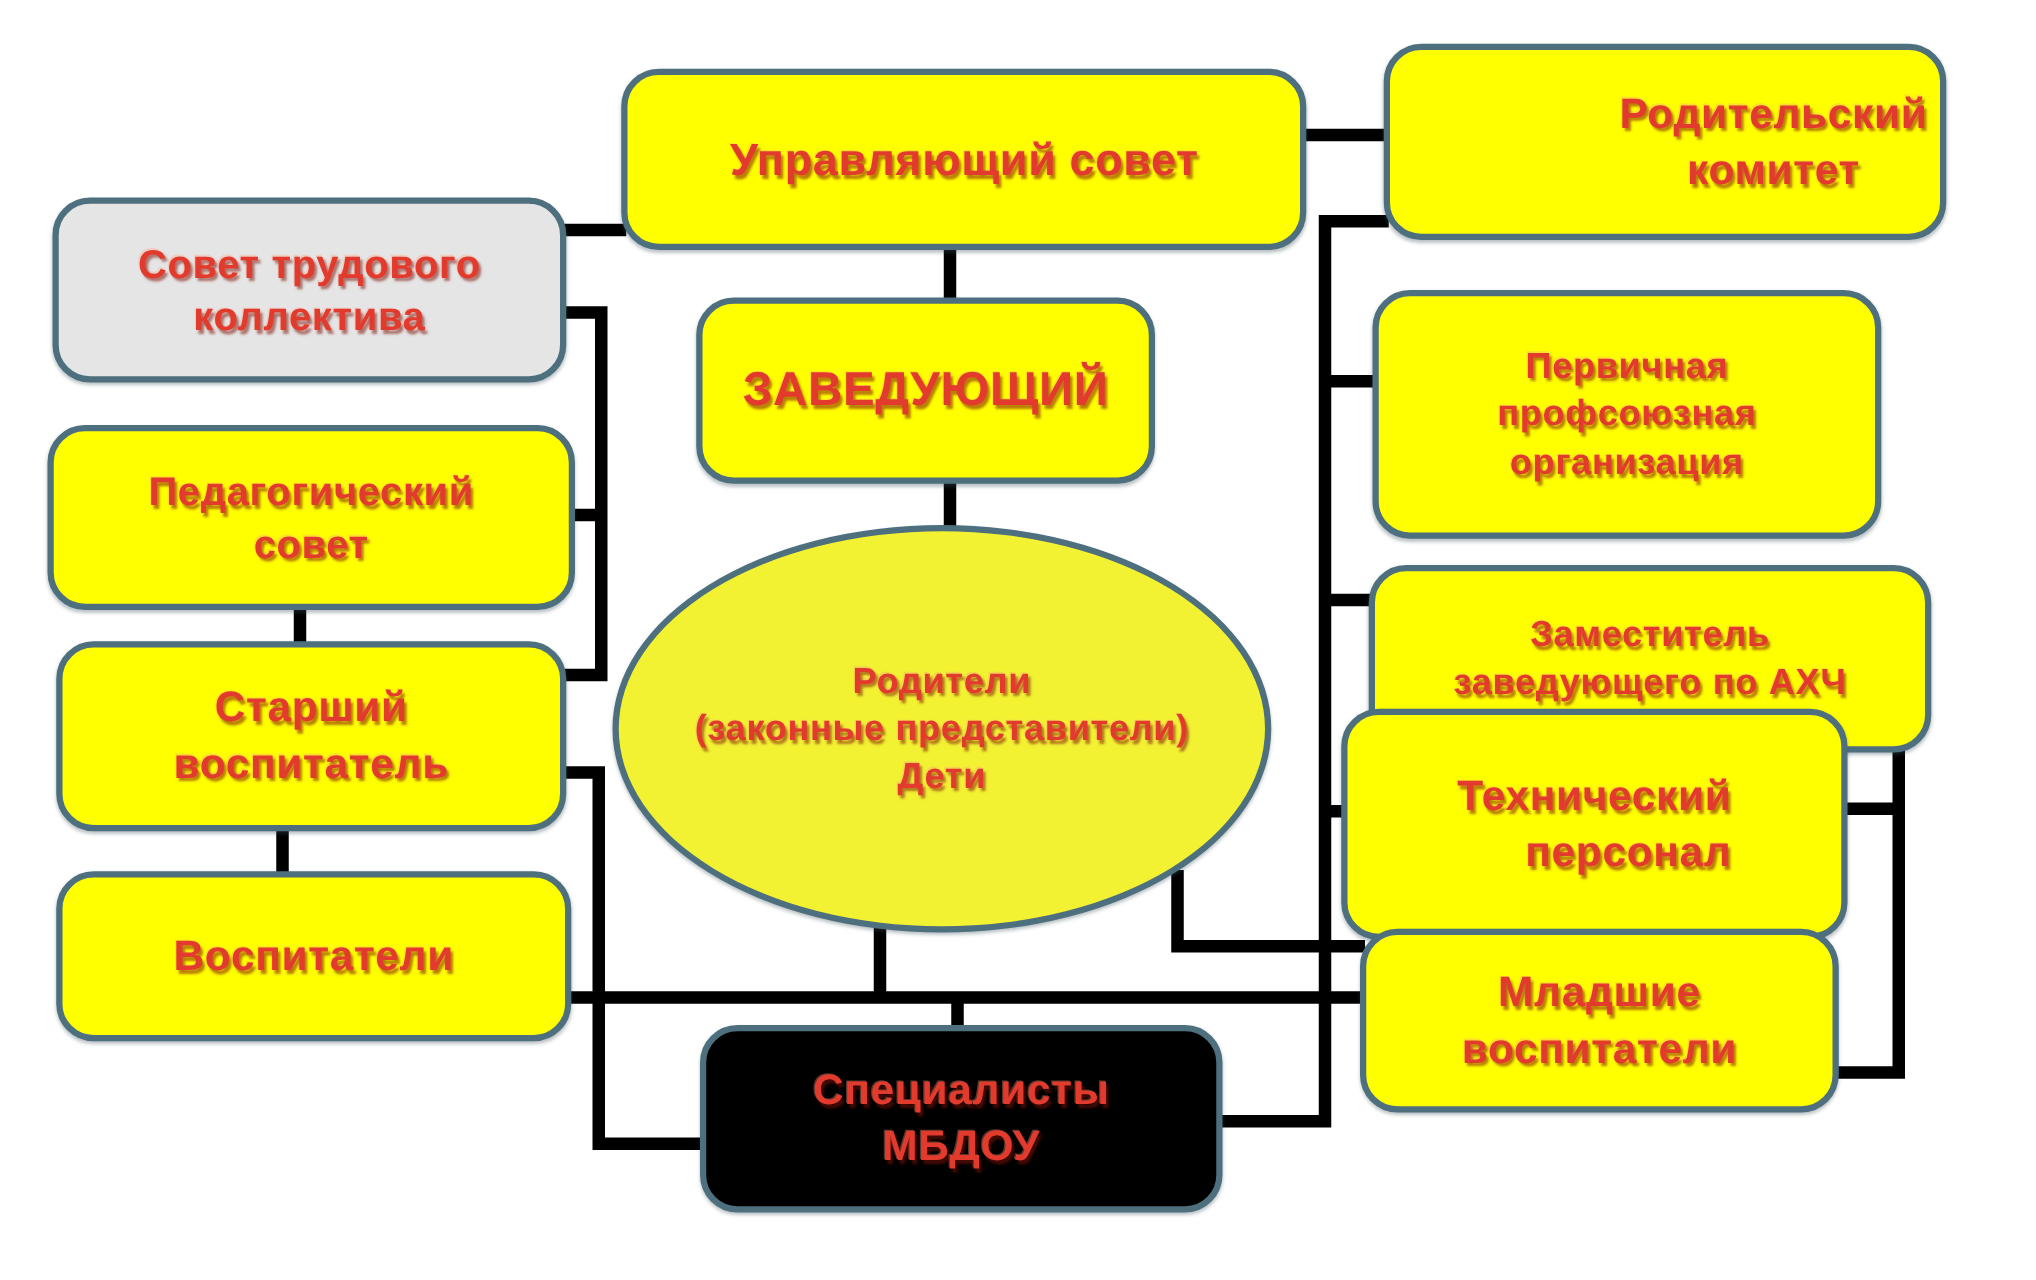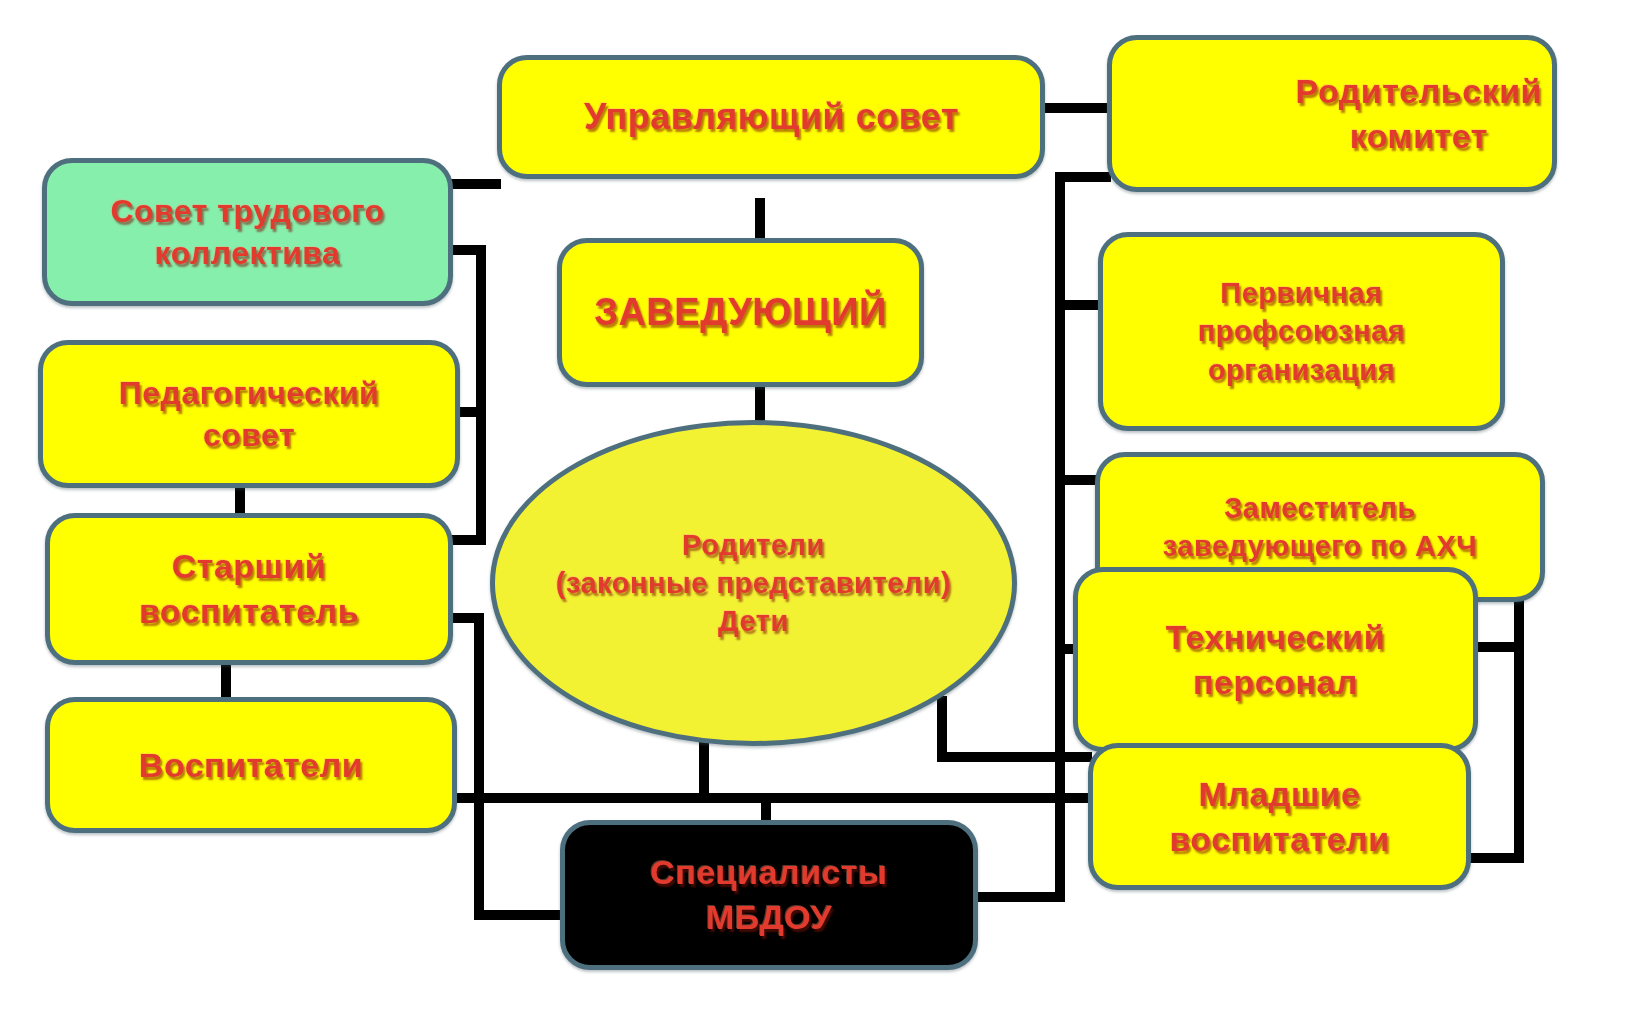--- a/index.html
+++ b/index.html
@@ -59,28 +59,28 @@
       <polyline points="226,661 226,701" fill="none" stroke="#000000" stroke-width="10" stroke-linecap="butt" stroke-linejoin="miter"></polyline>
       <polyline points="449,618 479,618 479,915 564,915" fill="none" stroke="#000000" stroke-width="10" stroke-linecap="butt" stroke-linejoin="miter"></polyline>
       <polyline points="453,798 1092,798" fill="none" stroke="#000000" stroke-width="10" stroke-linecap="butt" stroke-linejoin="miter"></polyline>
       <polyline points="704,736 704,800" fill="none" stroke="#000000" stroke-width="10" stroke-linecap="butt" stroke-linejoin="miter"></polyline>
       <polyline points="766,794 766,824" fill="none" stroke="#000000" stroke-width="10" stroke-linecap="butt" stroke-linejoin="miter"></polyline>
       <polyline points="942,696 942,757 1092,757" fill="none" stroke="#000000" stroke-width="10" stroke-linecap="butt" stroke-linejoin="miter"></polyline>
       <polyline points="1519,551 1519,858 1467,858" fill="none" stroke="#000000" stroke-width="10" stroke-linecap="butt" stroke-linejoin="miter"></polyline>
       <polyline points="1474,647 1519,647" fill="none" stroke="#000000" stroke-width="10" stroke-linecap="butt" stroke-linejoin="miter"></polyline>
     </svg>
   <div id="nodes">
-      <div class="node" style="left: 497px; top: 55px; width: 548px; height: 124px; background: rgb(255, 255, 0); border-color: rgb(77, 111, 126); padding-left: 11px;">
+      <div class="node" style="left: 497px; top: 55px; width: 548px; height: 145px; background: rgb(255, 255, 0); border-color: rgb(77, 111, 126); padding-left: 11px;">
         <span class="label" style="font-size: 36px; color: rgb(226, 59, 46);">Управляющий совет</span>
       </div>
       <div class="node" style="left: 1107px; top: 35px; width: 450px; height: 157px; background: rgb(255, 255, 0); border-color: rgb(77, 111, 126); justify-content: flex-end;">
         <span class="label" style="font-size: 34px; color: rgb(226, 59, 46);">Родительский
 комитет</span>
       </div>
-      <div class="node" style="left: 42px; top: 158px; width: 411px; height: 148px; background: #86efac; border-color: rgb(77, 111, 126);">
+      <div class="node" style="left: 42px; top: 158px; width: 411px; height: 148px; background: #e5e5e5; border-color: rgb(77, 111, 126);">
         <span class="label" style="font-size: 32px; color: rgb(226, 59, 46);">Совет трудового
 коллектива</span>
       </div>
       <div class="node" style="left: 1098px; top: 232px; width: 407px; height: 199px; background: rgb(255, 255, 0); border-color: rgb(77, 111, 126);">
         <span class="label" style="font-size: 29px; color: rgb(226, 59, 46);">Первичная
 профсоюзная
 организация</span>
       </div>
       <div class="node" style="left: 557px; top: 238px; width: 367px; height: 149px; background: rgb(255, 255, 0); border-color: rgb(77, 111, 126);">
         <span class="label" style="font-size: 38px; color: rgb(226, 59, 46);">ЗАВЕДУЮЩИЙ</span>
@@ -95,21 +95,21 @@
       </div>
       <div class="node ellipse" style="left: 490px; top: 420px; width: 527px; height: 326px; background: rgb(242, 242, 51); border-color: rgb(77, 111, 126);">
         <span class="label" style="font-size: 29px; color: rgb(226, 59, 46);">Родители
 (законные представители)
 Дети</span>
       </div>
       <div class="node" style="left: 45px; top: 513px; width: 408px; height: 152px; background: rgb(255, 255, 0); border-color: rgb(77, 111, 126);">
         <span class="label" style="font-size: 34px; color: rgb(226, 59, 46);">Старший
 воспитатель</span>
       </div>
-      <div class="node" style="left: 1073px; top: 567px; width: 405px; height: 185px; background: rgb(255, 255, 0); border-color: rgb(77, 111, 126);">
+      <div class="node" style="left: 1073px; top: 567px; width: 405px; height: 185px; background: rgb(255, 255, 0); border-color: rgb(77, 111, 126); text-align: right;">
         <span class="label" style="font-size: 34px; color: rgb(226, 59, 46);">Технический
 персонал</span>
       </div>
       <div class="node" style="left: 45px; top: 697px; width: 412px; height: 136px; background: rgb(255, 255, 0); border-color: rgb(77, 111, 126);">
         <span class="label" style="font-size: 34px; color: rgb(226, 59, 46);">Воспитатели</span>
       </div>
       <div class="node" style="left: 1088px; top: 743px; width: 383px; height: 147px; background: rgb(255, 255, 0); border-color: rgb(77, 111, 126);">
         <span class="label" style="font-size: 34px; color: rgb(226, 59, 46);">Младшие
 воспитатели</span>
       </div>

